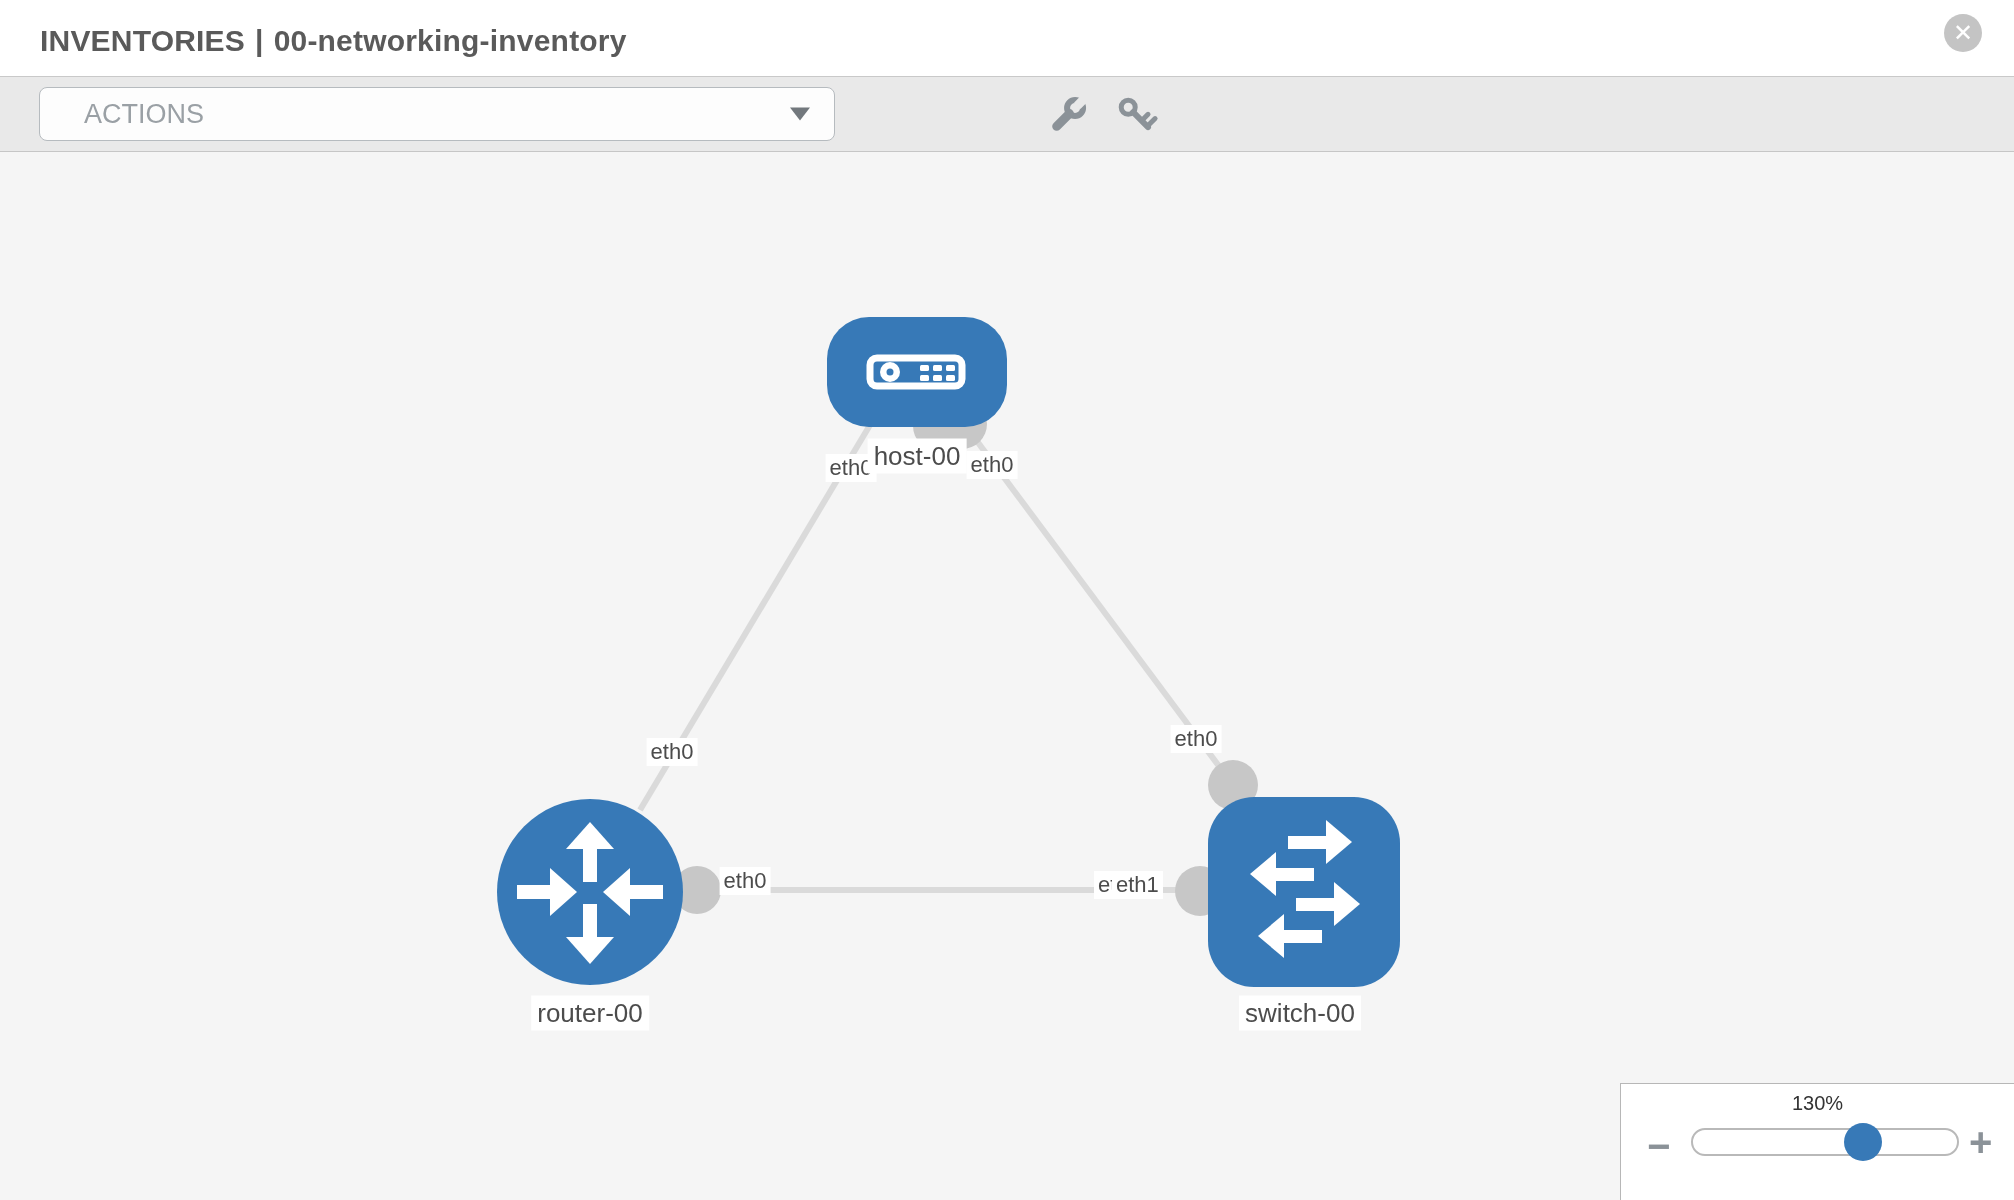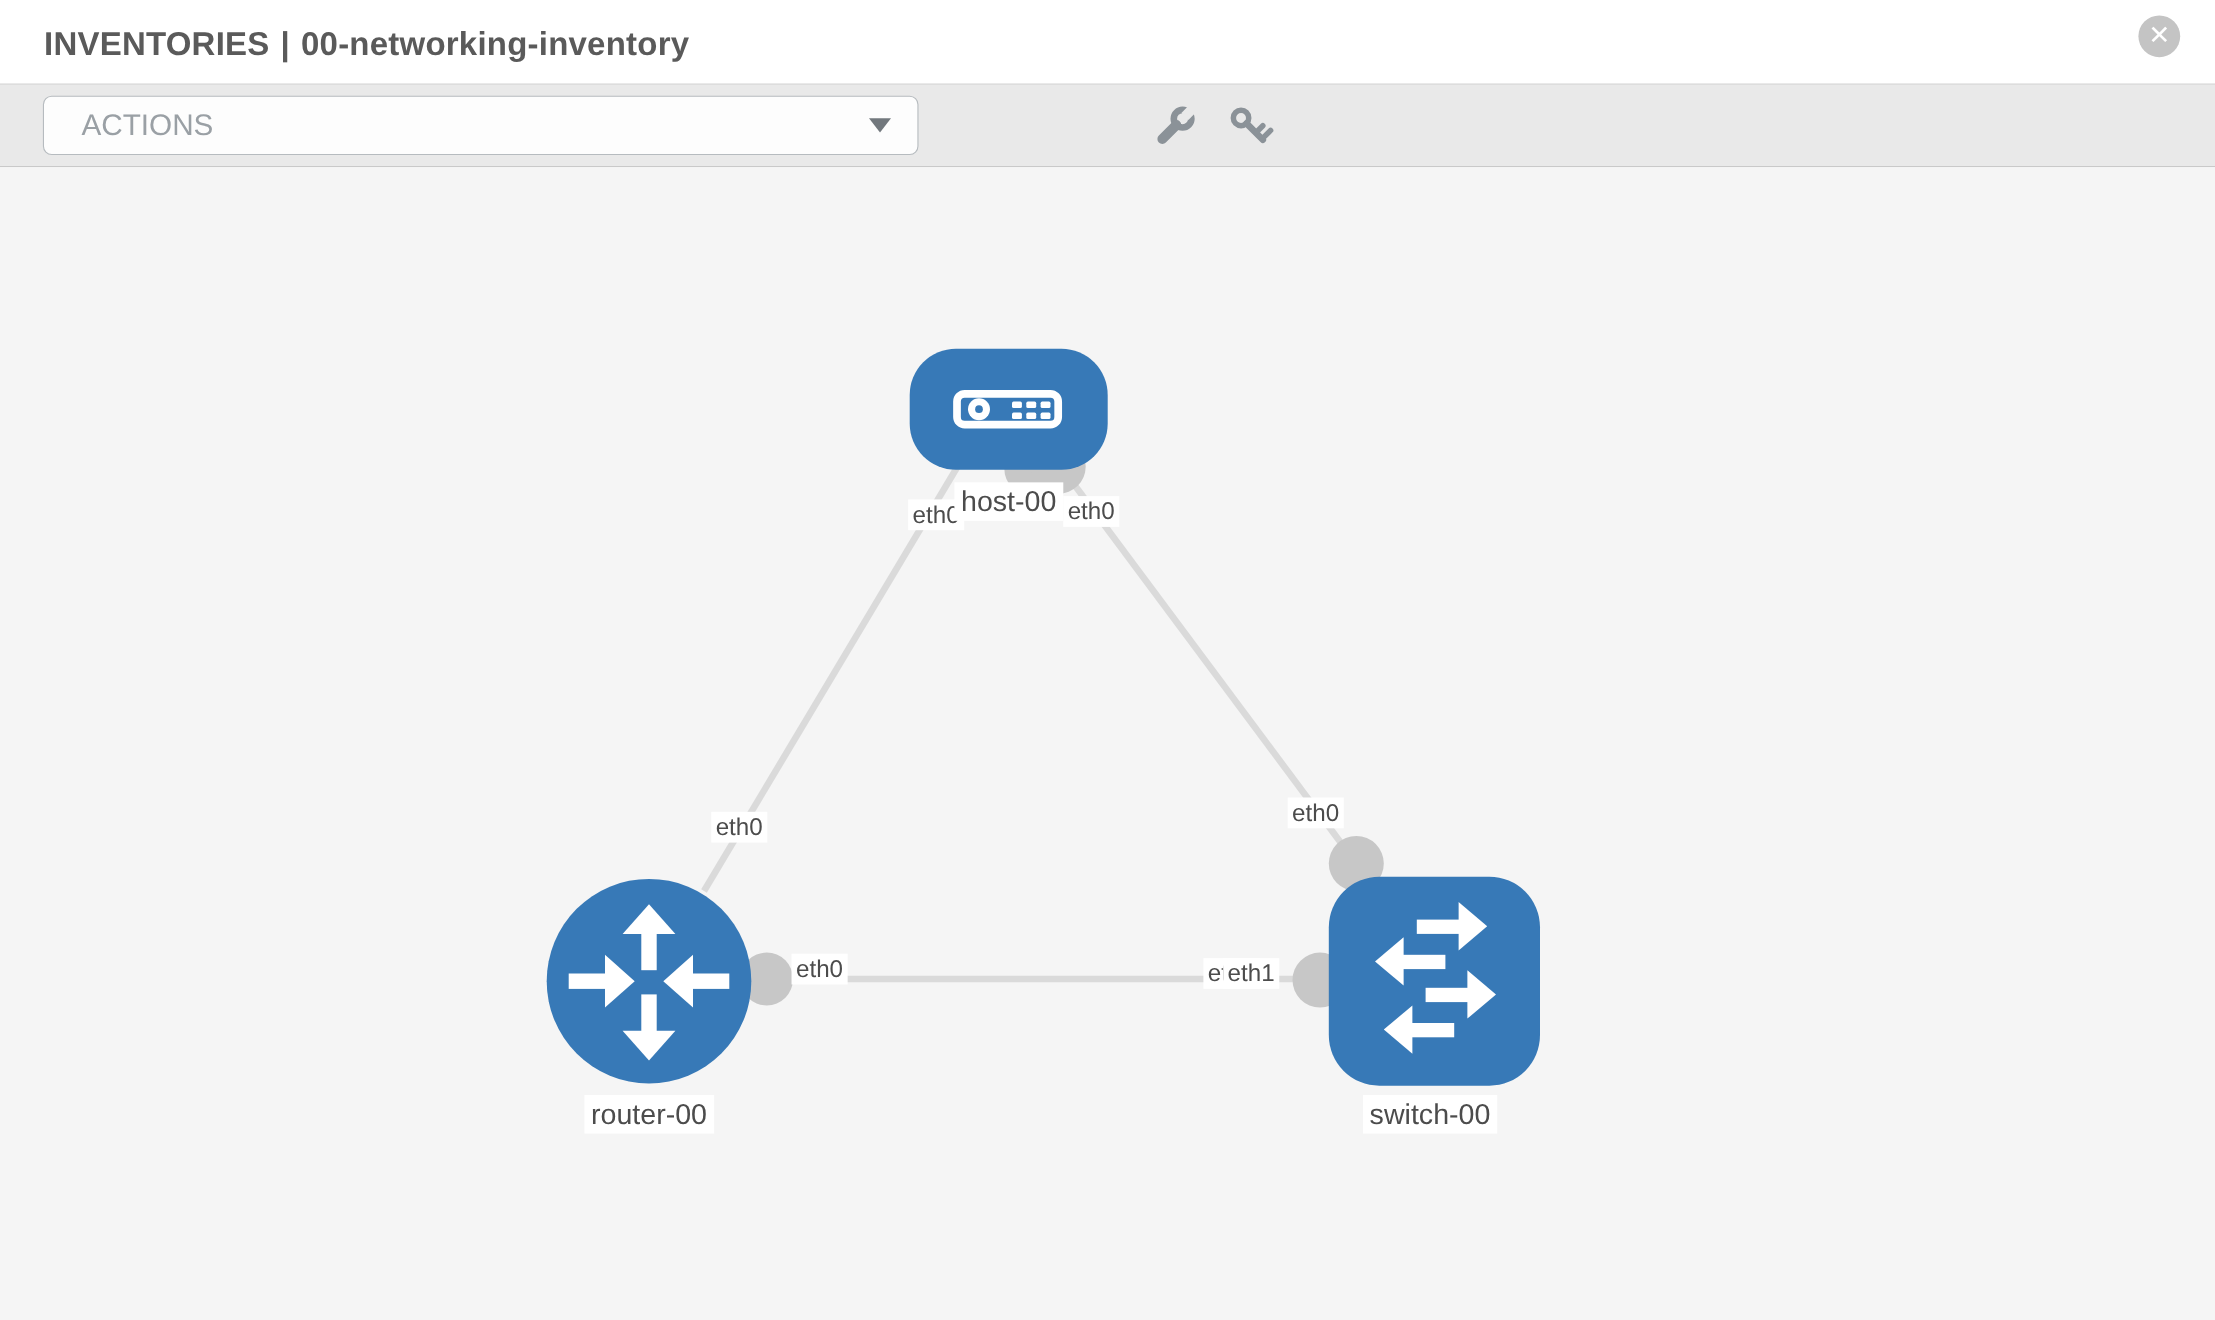--- a/index.html
+++ b/index.html
@@ -12,21 +12,21 @@
   .title { font-size:30px; font-weight:bold; color:#5a5a5a; letter-spacing:0.2px; }
   .title .sep { padding:0 10px; }
   .close-btn { position:absolute; right:32px; top:14px; width:38px; height:38px;
     border-radius:50%; background:#c4c4c4; color:#ffffff; font-size:24px; font-weight:bold;
     display:flex; align-items:center; justify-content:center; cursor:pointer; line-height:1; }
 
   
   .toolbar { position:relative; height:75px; background:#e9e9e9; border-bottom:1px solid #c6c6c6; }
   .fake-select { position:absolute; top:10px; height:54px; background:#fdfdfd;
     border:1px solid #b6bbbf; border-radius:8px; display:flex; align-items:center;
-    font-size:27px; color:#9aa0a5; padding-left:34px; cursor:pointer; }
+    font-size:27px; color:#9aa0a5; padding-left:44px; cursor:pointer; }
   .fake-select .caret { position:absolute; right:24px; top:50%; transform:translateY(-50%);
     width:0; height:0; border-left:10px solid transparent; border-right:10px solid transparent;
     border-top:13px solid #72787d; }
   #actions-select { left:39px;  width:796px; }
   #search-select  { left:1182px; width:792px; }
   .tool-icons { position:absolute; left:1040px; top:0; height:75px; display:flex;
     align-items:center; gap:0; }
 
   
   .canvas { position:relative; width:2014px; height:1048px; background:#f5f5f5; }
@@ -150,13 +150,20 @@
   <div class="nlabel" style="left:672px; top:600px;">eth0</div>
   <div class="nlabel" style="left:1196px; top:587px;">eth0</div>
   <div class="nlabel" style="left:745px; top:729px;">eth0</div>
   <div class="nlabel anchored" style="left:1094px; top:733px;">eth0</div>
   <div class="nlabel anchored" style="left:1112px; top:733px;">eth1</div>
 
   <div class="nlabel node-label" style="left:917px; top:304px;">host-00</div>
   <div class="nlabel node-label" style="left:590px; top:861px;">router-00</div>
   <div class="nlabel node-label" style="left:1300px; top:861px;">switch-00</div>
 
+  <div class="zoom-panel">
+    <div class="zoom-level">130%</div>
+    <div class="zoom-minus">−</div>
+    <div class="zoom-track"></div>
+    <div class="zoom-thumb"></div>
+    <div class="zoom-plus">+</div>
+  </div>
 </div>
 
 </body></html>

